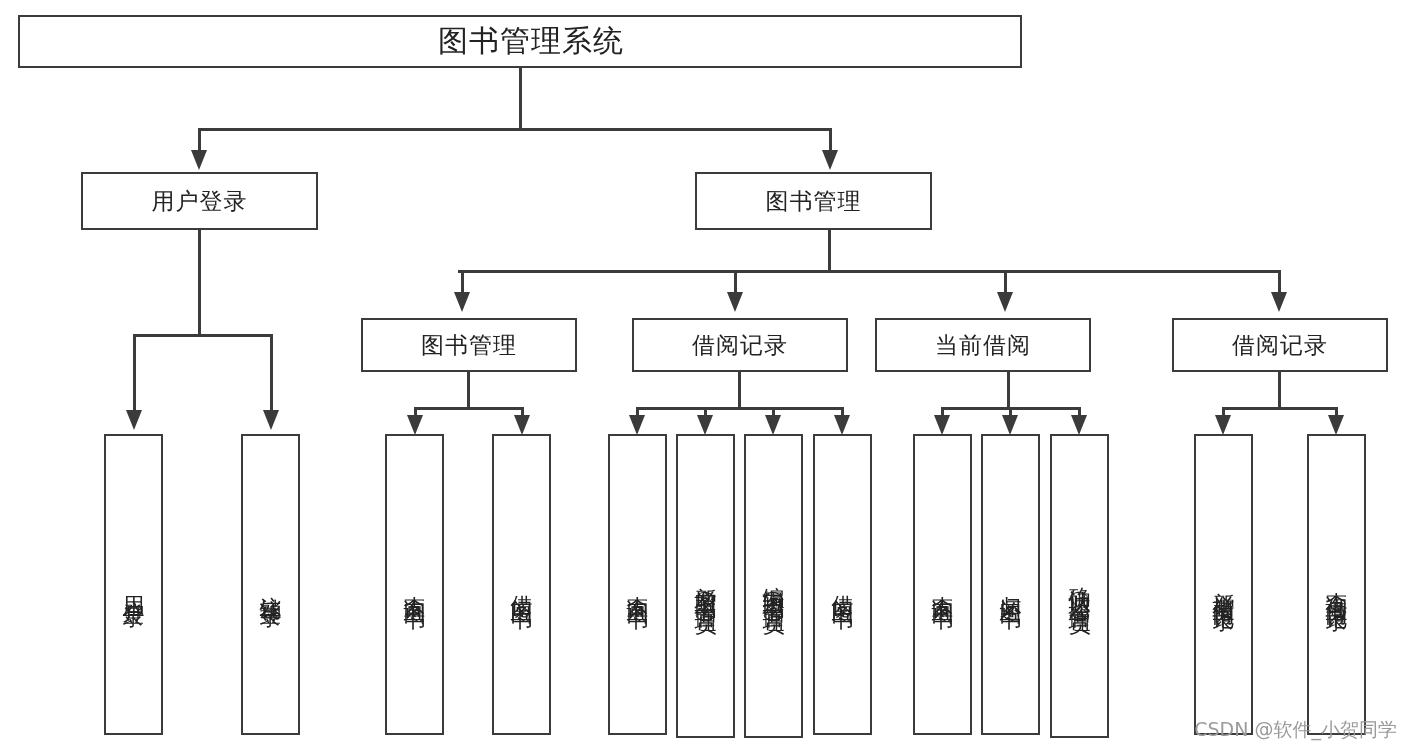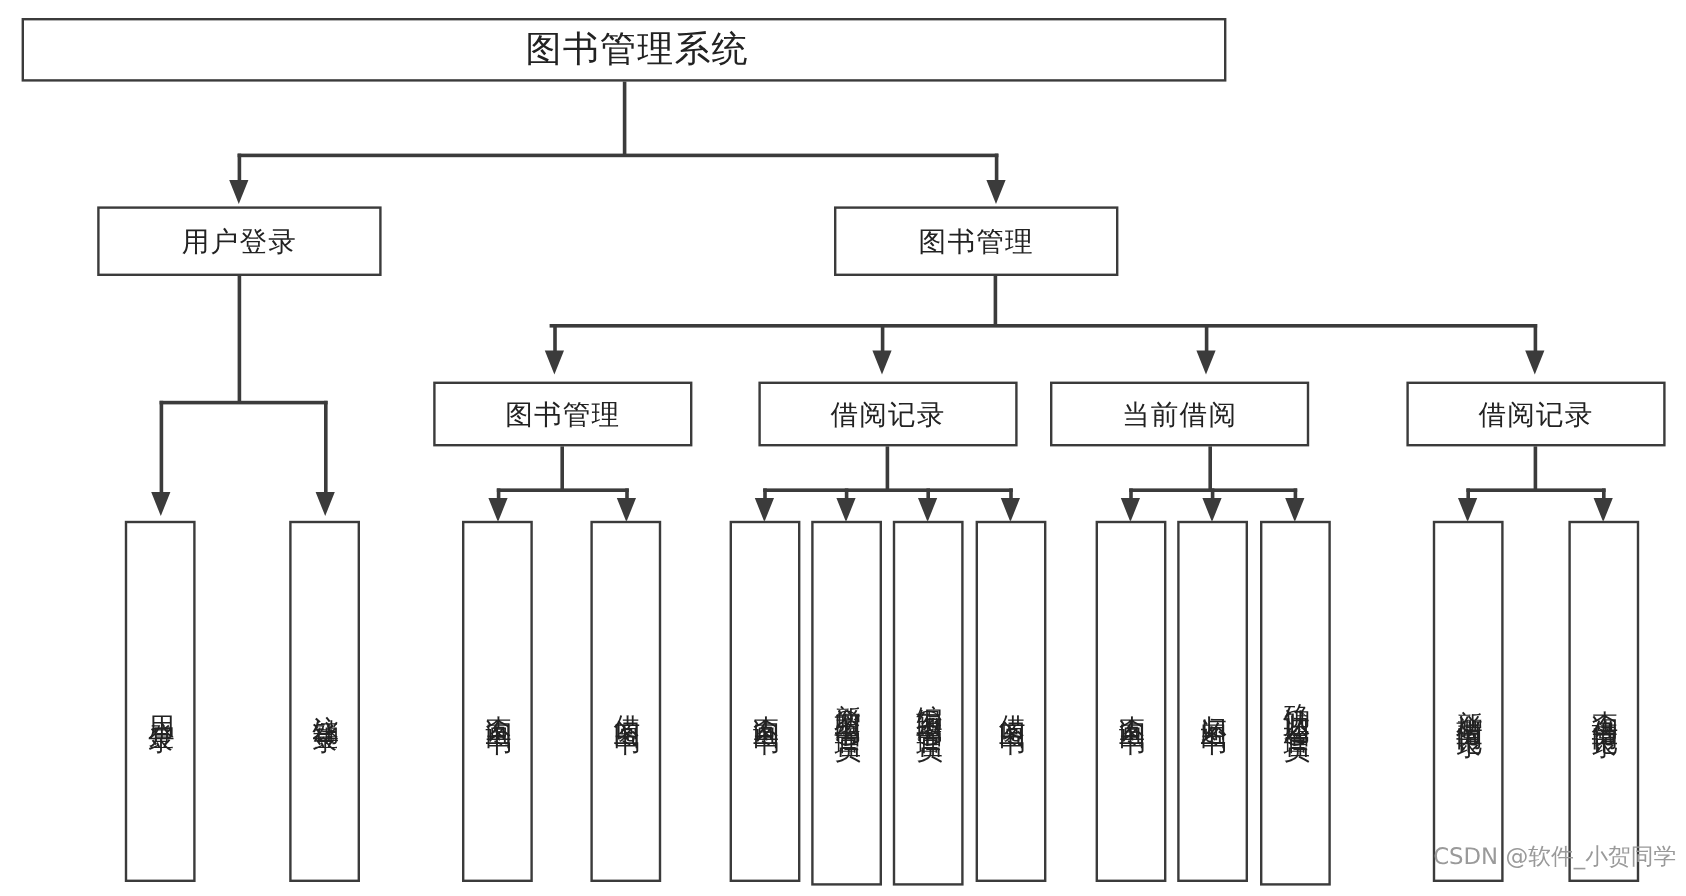--- a/index.html
+++ b/index.html
@@ -62,21 +62,21 @@
     width: 0;
     height: 0;
     border-left: 8px solid transparent;
     border-right: 8px solid transparent;
     border-top: 20px solid #3b3b3b;
   }
   
   #watermark {
     position: absolute;
     right: 8px;
-    bottom: 20px;
+    bottom: 4px;
     font-size: 19px;
     color: #9a9a9a;
     white-space: nowrap;
     pointer-events: none;
   }
 </style>
 </head>
 <body>
 
 <div id="canvas">

